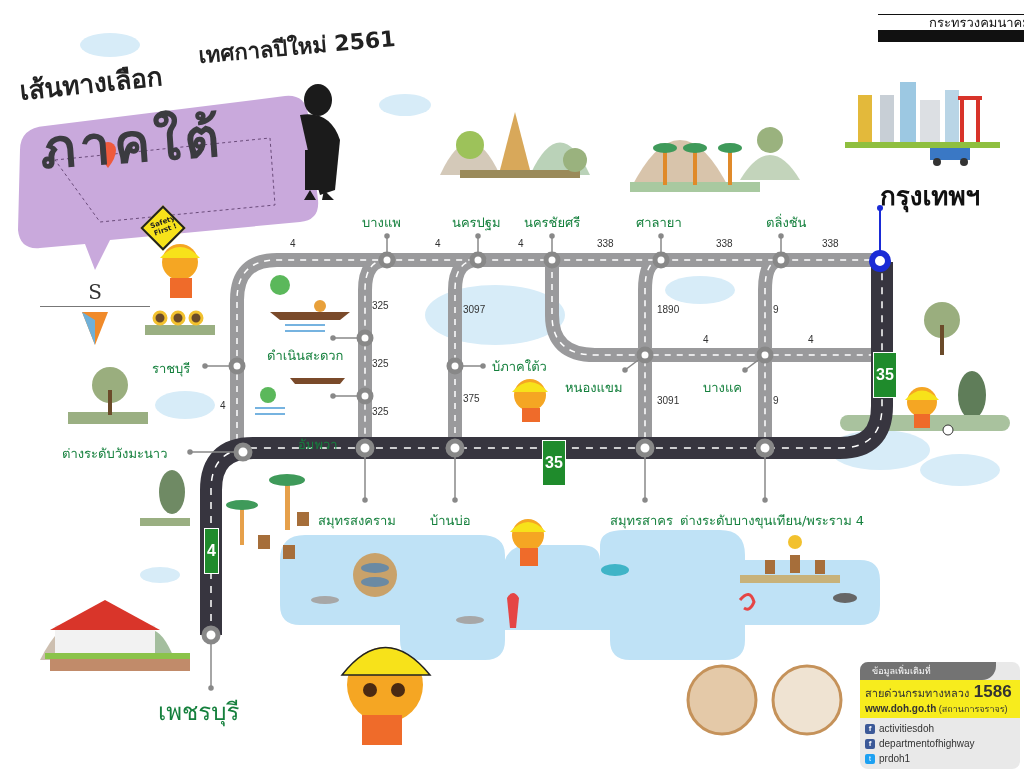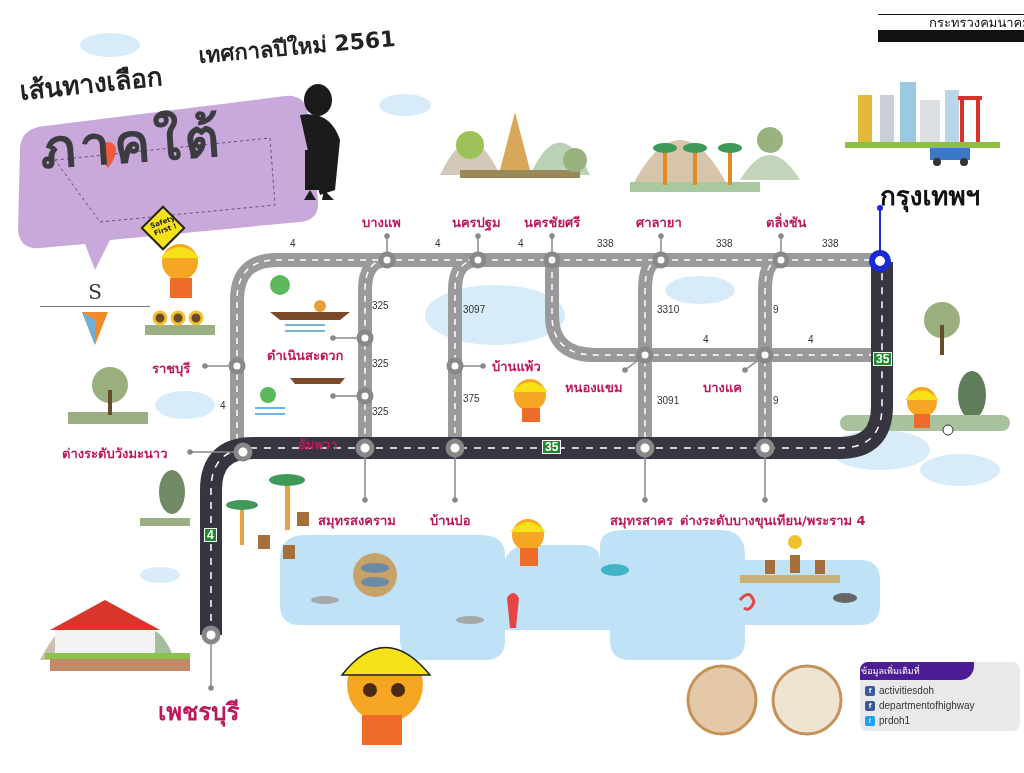--- a/index.html
+++ b/index.html
@@ -1,34 +1,34 @@
 <!DOCTYPE html>
 <html><head>
 <meta charset="utf-8">
 <style>
   html,body{margin:0;padding:0;background:#fff;}
   body{width:1024px;height:773px;position:relative;overflow:hidden;font-family:"DejaVu Sans","Liberation Sans",sans-serif;}
   #map{position:absolute;left:0;top:0;width:1024px;height:773px;}
-  .lbl{position:absolute;color:#be185d;font-weight:bold;white-space:nowrap;font-family:"DejaVu Sans",sans-serif;}
+  .lbl{position:absolute;color:#15803d;font-weight:normal;white-space:nowrap;font-family:"DejaVu Sans",sans-serif;}
   .lbl-md{font-size:13px;}
   .rno{position:absolute;font-size:10px;color:#333;font-family:"Liberation Sans",sans-serif;}
-  .shield{position:absolute;background:#1f8b2c;color:#fff;font-size:12px;font-weight:bold;padding:0 2px;line-height:12px;border:1px solid #fff;font-family:"Liberation Sans",sans-serif;}
+  .shield{position:absolute;background:#1f8b2c;color:#fff;font-size:16px;font-weight:bold;padding:16px 2px;line-height:12px;border:1px solid #fff;font-family:"Liberation Sans",sans-serif;}
   .title-a{position:absolute;left:22px;top:70px;font-size:26px;font-weight:bold;color:#222;transform:rotate(-6deg);transform-origin:left bottom;}
   .title-b{position:absolute;left:200px;top:38px;font-size:22px;font-weight:bold;color:#222;transform:rotate(-5deg);transform-origin:left bottom;}
   .title-big{position:absolute;left:40px;top:100px;font-size:54px;font-weight:bold;color:#3b3b40;letter-spacing:4px;transform:rotate(-4deg);}
   .brand{position:absolute;left:836px;top:14px;width:204px;margin-left:42px;}
   .brand-th{font-size:13px;color:#111;text-align:center;border-top:1px solid #111;line-height:15px;}
   .brand-en{font-size:19px;color:#111;text-align:center;border:1px solid #111;border-bottom:none;line-height:22px;font-family:"Liberation Sans",sans-serif;}
   .brand-bar{height:12px;background:#111;}
   .bkk{position:absolute;left:880px;top:175px;font-size:26px;font-weight:bold;color:#111;}
   .compass{position:absolute;left:40px;top:280px;width:110px;text-align:center;}
   .compass-s{font-size:20px;color:#333;font-family:"DejaVu Serif",serif;}
   .compass-line{height:1px;background:#777;margin:2px 0 6px;}
   .info{position:absolute;left:860px;top:662px;width:160px;border-radius:8px;overflow:hidden;background:#e9e9e9;font-family:"Liberation Sans",sans-serif;}
-  .info-head{background:#4c1d95;color:#fff;font-size:9px;padding:2px 1px;width:70%;border-radius:0 0 14px 0;}
+  .info-head{background:#737373;color:#fff;font-size:9px;padding:2px 12px;width:70%;border-radius:0 0 14px 0;}
   .info-hot{background:#f7ec1d;padding:2px 5px;}
   .info-hot .l1{font-size:11px;color:#333;}
   .info-hot .num{font-size:17px;font-weight:bold;color:#333;}
   .info-hot .l2{font-size:9px;color:#333;}
   .info-soc{padding:3px 5px;font-size:10px;color:#333;}
   .soc{display:flex;align-items:center;gap:4px;line-height:15px;}
   .fb{width:10px;height:10px;border-radius:2px;background:#3b5998;color:#fff;font-size:8px;text-align:center;line-height:10px;font-weight:bold;}
   .tw{width:10px;height:10px;border-radius:2px;background:#1da1f2;color:#fff;font-size:7px;text-align:center;line-height:10px;}
   .sign{position:absolute;left:147px;top:212px;width:28px;height:28px;background:#f7e21a;border:2px solid #222;transform:rotate(45deg);}
   .sign-txt{position:absolute;left:147px;top:218px;width:34px;font-size:7px;font-weight:bold;text-align:center;line-height:8px;color:#222;transform:rotate(-20deg);}
@@ -309,21 +309,21 @@
 
 <div class="lbl lbl-md" style="left:362px;top:212px;">บางแพ</div>
 <div class="lbl lbl-md" style="left:452px;top:212px;">นครปฐม</div>
 <div class="lbl lbl-md" style="left:524px;top:212px;">นครชัยศรี</div>
 <div class="lbl lbl-md" style="left:636px;top:212px;">ศาลายา</div>
 <div class="lbl lbl-md" style="left:758px;top:212px;margin-left:8px;">ตลิ่งชัน</div>
 
 <div class="lbl lbl-md" style="left:267px;top:345px;">ดำเนินสะดวก</div>
 <div class="lbl lbl-md" style="left:298px;top:402px;margin-top:32px;">อัมพวา</div>
 <div class="lbl lbl-md" style="left:152px;top:358px;">ราชบุรี</div>
-<div class="lbl lbl-md" style="left:492px;top:356px;">บ้านแพ้ว</div>
+<div class="lbl lbl-md" style="left:492px;top:356px;">บ้ภาคใต้ว</div>
 <div class="lbl lbl-md" style="left:565px;top:377px;">หนองแขม</div>
 <div class="lbl lbl-md" style="left:703px;top:377px;">บางแค</div>
 <div class="lbl lbl-md" style="left:62px;top:443px;">ต่างระดับวังมะนาว</div>
 
 <div class="lbl lbl-md" style="left:318px;top:510px;">สมุทรสงคราม</div>
 <div class="lbl lbl-md" style="left:430px;top:510px;">บ้านบ่อ</div>
 <div class="lbl lbl-md" style="left:610px;top:510px;">สมุทรสาคร</div>
 <div class="lbl lbl-md" style="left:680px;top:510px;">ต่างระดับบางขุนเทียน/พระราม 4</div>
 
 <div class="lbl" style="left:158px;top:692px;font-size:24px;">เพชรบุรี</div>
@@ -332,34 +332,38 @@
 <div class="rno" style="left:435px;top:238px;">4</div>
 <div class="rno" style="left:518px;top:238px;">4</div>
 <div class="rno" style="left:597px;top:238px;">338</div>
 <div class="rno" style="left:716px;top:238px;">338</div>
 <div class="rno" style="left:822px;top:238px;">338</div>
 <div class="rno" style="left:372px;top:300px;">325</div>
 <div class="rno" style="left:372px;top:358px;">325</div>
 <div class="rno" style="left:372px;top:406px;">325</div>
 <div class="rno" style="left:463px;top:304px;">3097</div>
 <div class="rno" style="left:463px;top:393px;">375</div>
-<div class="rno" style="left:657px;top:304px;">3310</div>
+<div class="rno" style="left:657px;top:304px;">1890</div>
 <div class="rno" style="left:657px;top:395px;">3091</div>
 <div class="rno" style="left:773px;top:304px;">9</div>
 <div class="rno" style="left:773px;top:395px;">9</div>
 <div class="rno" style="left:703px;top:334px;">4</div>
 <div class="rno" style="left:808px;top:334px;">4</div>
 <div class="rno" style="left:220px;top:400px;">4</div>
 
 <div class="shield" style="left:873px;top:352px;">35</div>
 <div class="shield" style="left:542px;top:440px;">35</div>
 <div class="shield" style="left:204px;top:528px;">4</div>
 
 <div class="info">
   <div class="info-head">ข้อมูลเพิ่มเติมที่</div>
+  <div class="info-hot">
+    <div><span class="l1">สายด่วนกรมทางหลวง</span> <span class="num">1586</span></div>
+    <div class="l2"><span style="font-weight:bold;font-size:10px;">www.doh.go.th</span> <span>(สถานการจราจร)</span></div>
+  </div>
   <div class="info-soc">
     <div class="soc">
         <span class="fb">f</span>
         <span>activitiesdoh</span>
       </div>
     <div class="soc">
         <span class="fb">f</span>
         <span>departmentofhighway</span>
       </div>
     <div class="soc">

